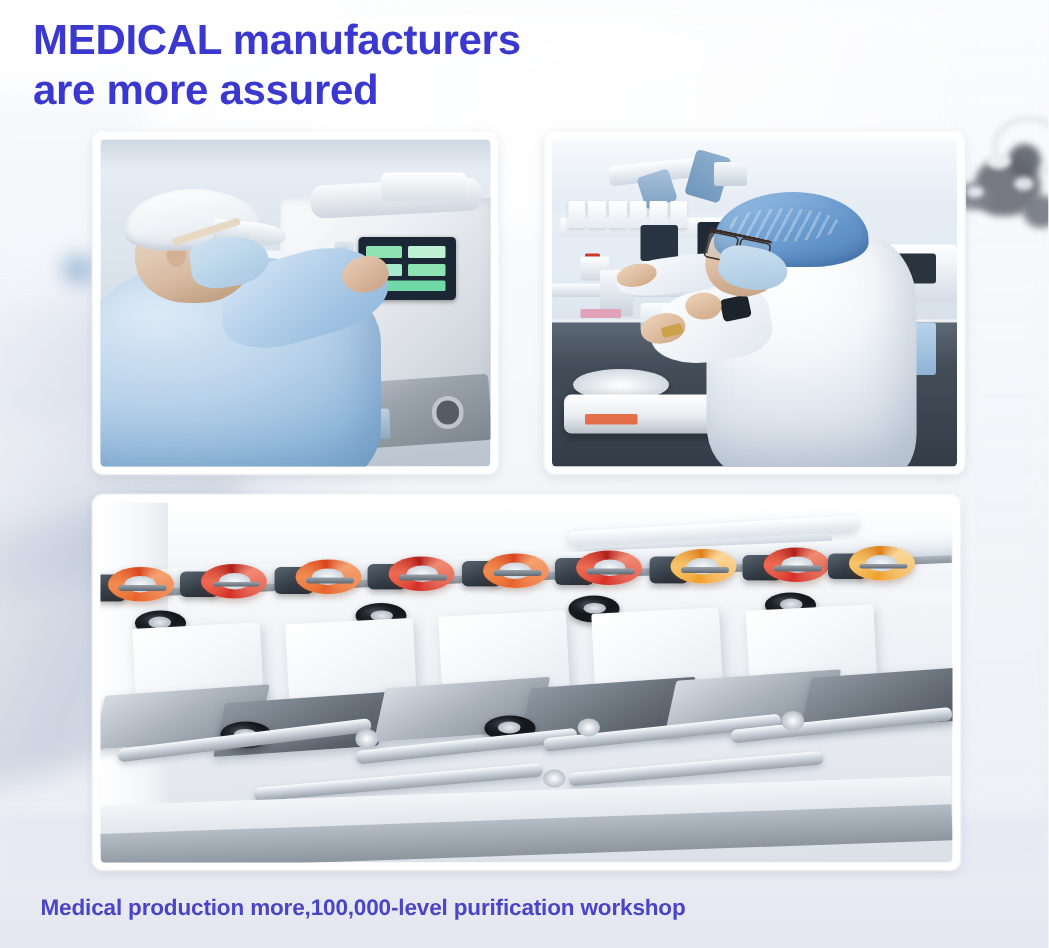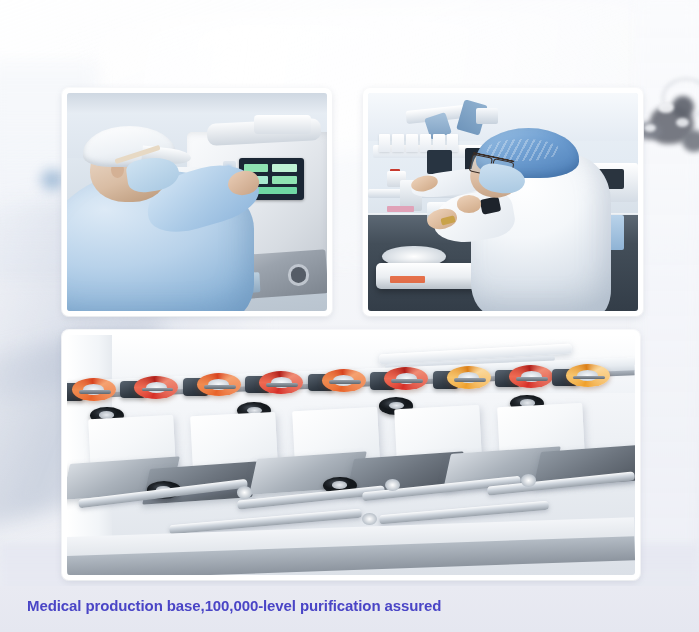--- a/index.html
+++ b/index.html
@@ -582,20 +582,22 @@
       <i class="m1"></i>
         <i class="m2"></i>
         <i class="m3"></i>
         <i class="m4"></i>
       <i class="hl1"></i>
         <i class="hl2"></i>
         <i class="hl3"></i>
     </div>
   </div>
 
+  <div class="headline">MEDICAL manufacturers
+are more assured</div>
 
   <div class="photo" id="photo-1">
     <div class="inner">
       <div class="p1-bg"></div>
       <div class="p1-wall"></div>
       <div class="p1-ceil"></div>
       <div class="p1-mach"></div>
       <div class="p1-mach2"></div>
       <div class="p1-arm"></div>
       <div class="p1-arm2"></div>
@@ -763,15 +765,15 @@
       <div class="roller-cap" style="left:56%; top:60%;"></div>
       <div class="roller-cap" style="left:80%; top:58%;"></div>
       <div class="roller-cap" style="left:52%; top:74%;"></div>
 
       <div class="p3-floor"></div>
       <div class="p3-floor-dark"></div>
     </div>
   </div>
 
   <div class="caption-band"></div>
-  <div class="caption">Medical production base,100,000-level purification assured</div>
+  <div class="caption">Medical production more,100,000-level purification workshop</div>
 
 </div>
 
 </body></html>

